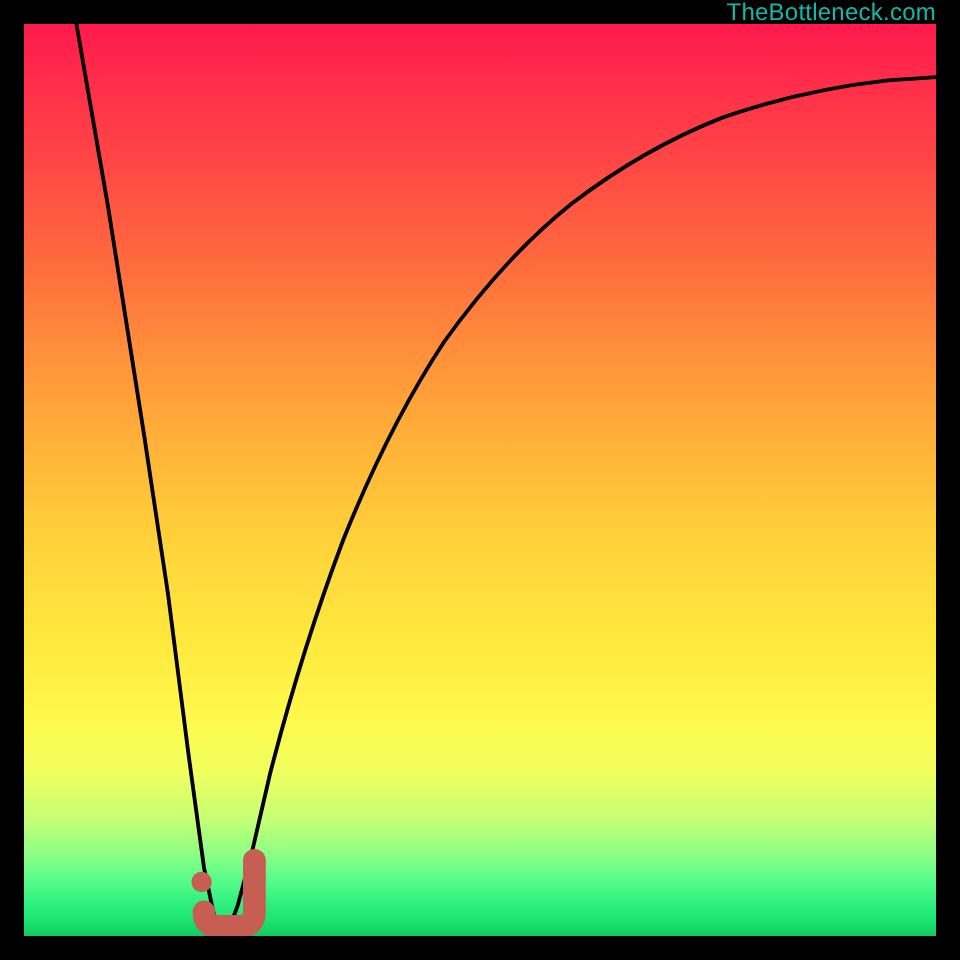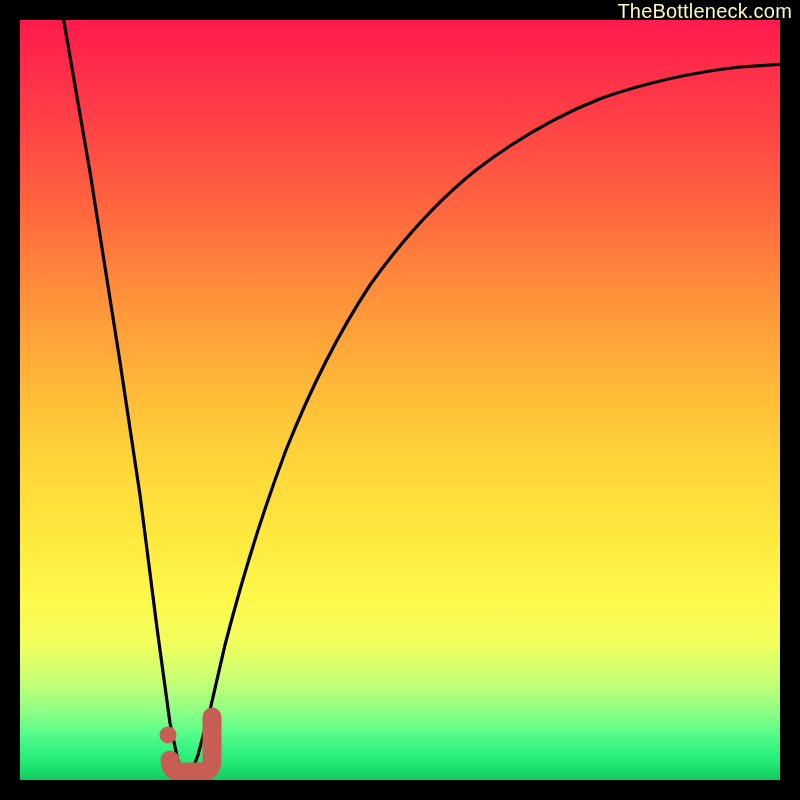--- a/index.html
+++ b/index.html
@@ -54,23 +54,23 @@
   svg.curve {
     position: absolute;
     left: 0;
     top: 0;
     width: 760px;
     height: 760px;
   }
   .watermark {
     position: absolute;
     top: 0;
-    right: 8px;
+    right: 20px;
     font: 400 20px Arial, Helvetica, sans-serif;
-    color: #fef9c3;
+    color: #14b8a6;
     letter-spacing: 0.2px;
     user-select: none;
   }
 </style>
 </head>
 <body>
 
 <div class="stage">
 
   <div class="watermark">TheBottleneck.com</div>

